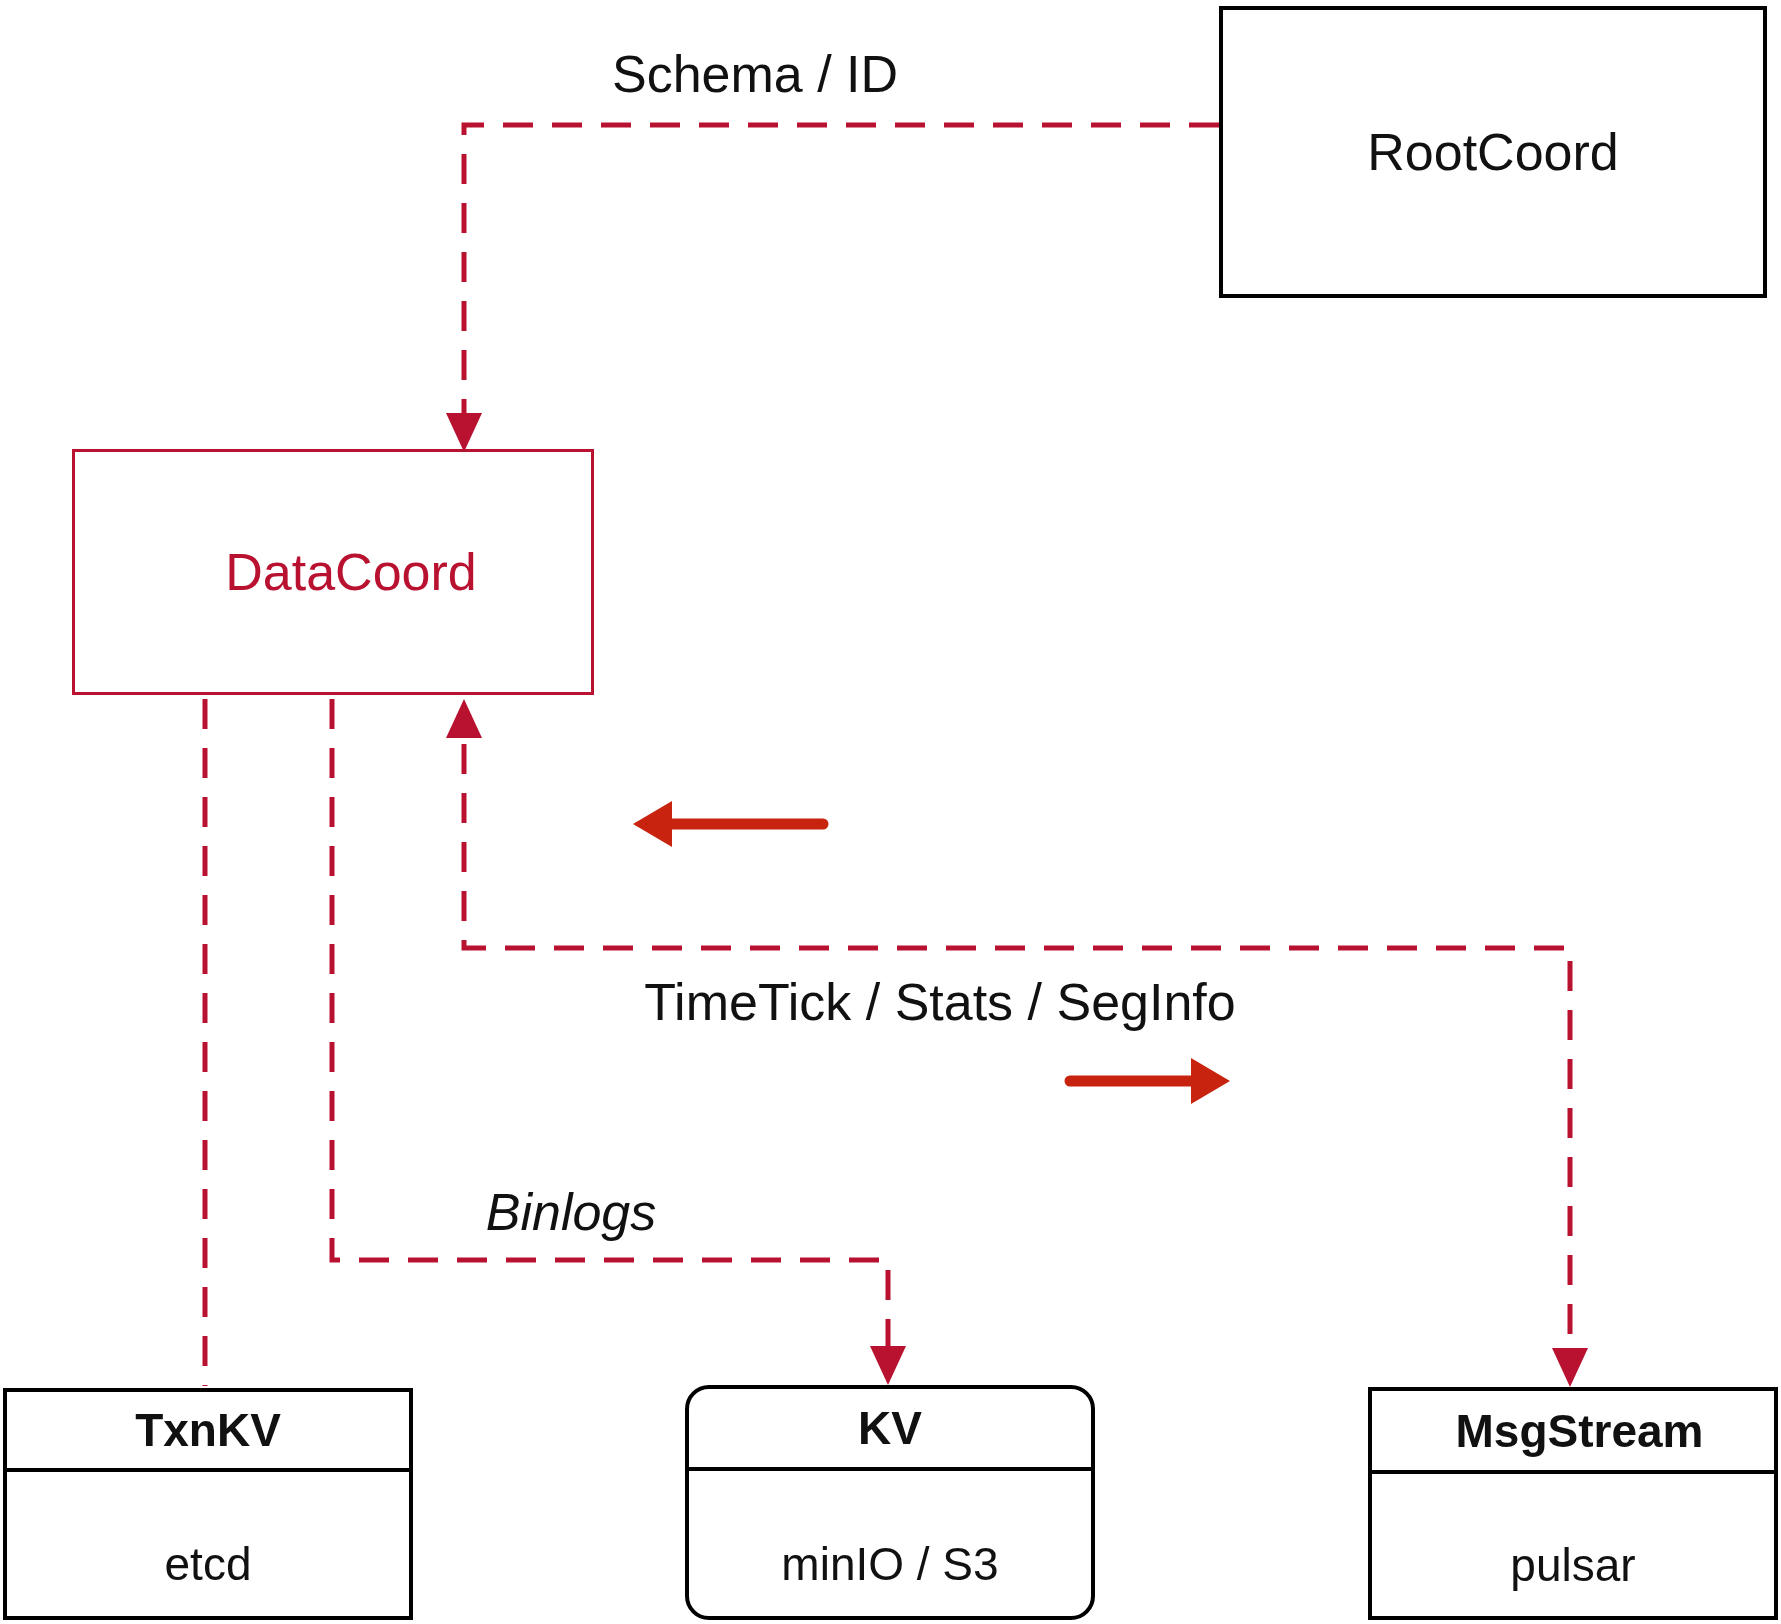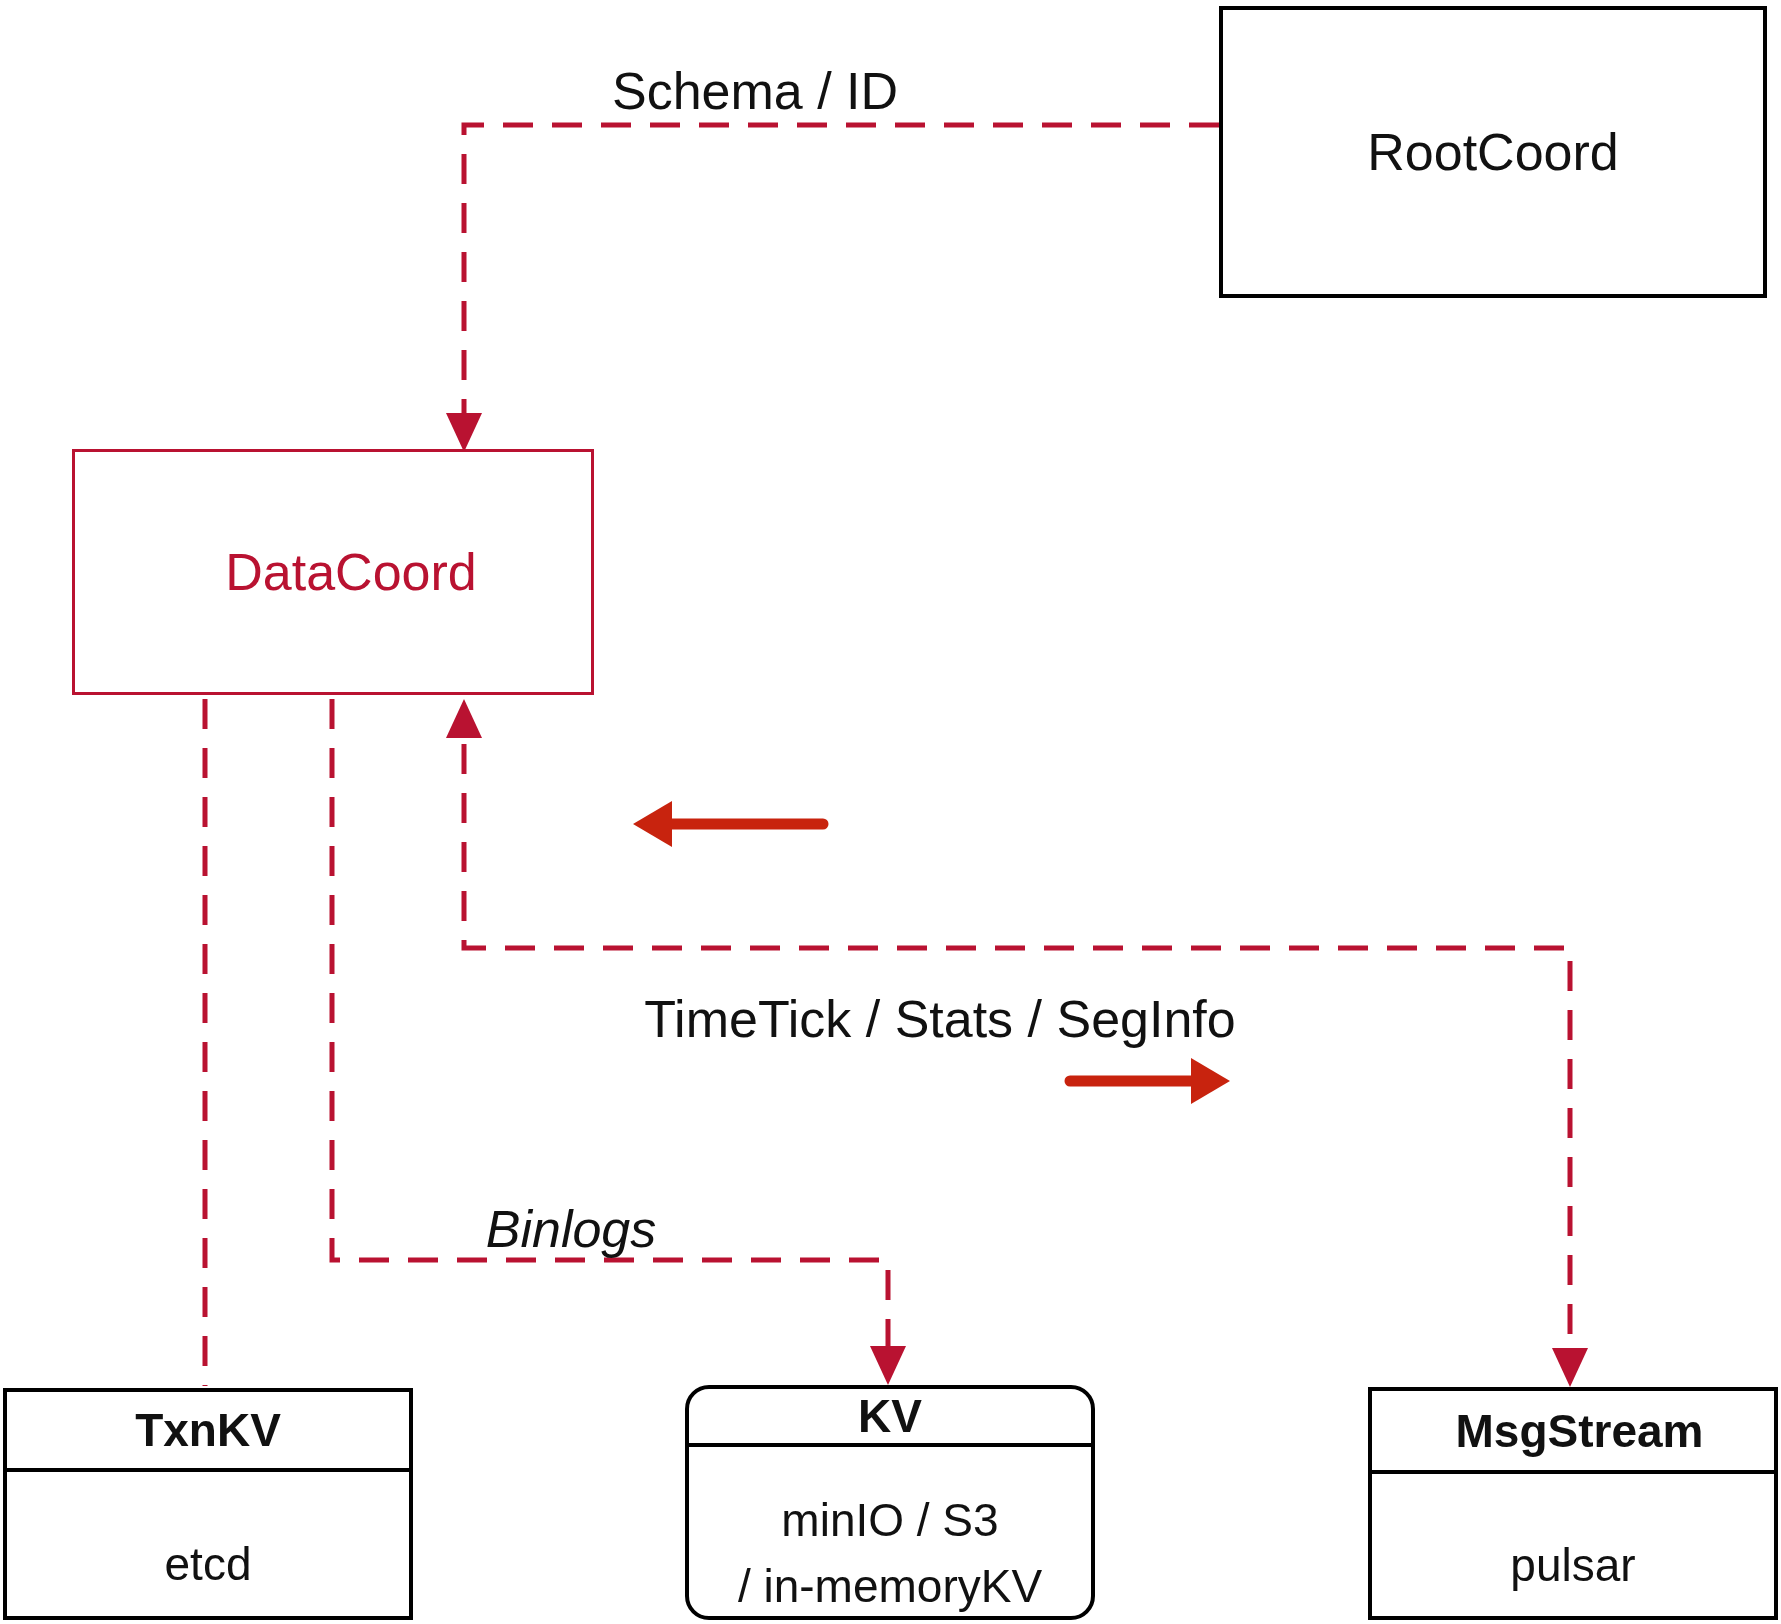--- a/index.html
+++ b/index.html
@@ -51,21 +51,20 @@
     flex:1;
     display:flex;flex-direction:column;align-items:center;justify-content:center;
     font-size:46px;line-height:66px;text-align:center;
   }
   .edge-label{
     position:absolute;
     transform:translateX(-50%);
     white-space:nowrap;
     font-size:52px;
     color:var(--text-black);
-    margin-top:17px;
   }
 </style>
 </head>
 <body>
 
 <div class="canvas">
 
   <svg class="edges" viewBox="0 0 1781 1624" aria-hidden="true">
 
     <path class="dash" d="M1219 125 H464 V435"></path>
@@ -103,21 +102,20 @@
       <span>etcd</span>
     </div>
   </div>
 
   <div class="tnode" style="left:685px;top:1385px;width:410px;height:235px;border-radius:24px;">
     <div class="tnode-header" style="height:82px;">
       <span>KV</span>
     </div>
     <div class="tnode-body">
       <span>minIO / S3</span>
-      <span>/ in-memoryKV</span>
     </div>
   </div>
 
   <div class="tnode" style="left:1368px;top:1387px;width:410px;height:233px;">
     <div class="tnode-header" style="height:83px;padding-left:13px;">
       <span>MsgStream</span>
     </div>
     <div class="tnode-body">
       <span>pulsar</span>
     </div>

